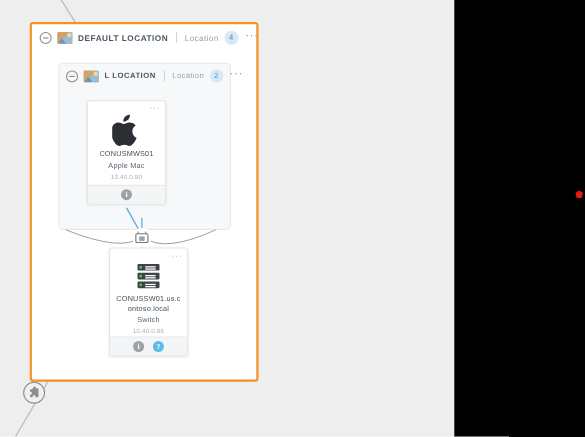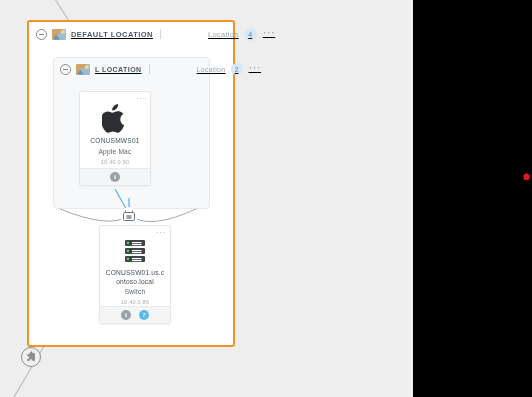--- a/index.html
+++ b/index.html
@@ -58,21 +58,20 @@
     border: 2px solid #f59322;
     border-radius: 3px;
   }
 
   .loc-header {
     display: flex;
     align-items: center;
     height: 24px;
     padding: 0 6px 0 7px;
     gap: 5px;
-    text-decoration: underline;
   }
   .loc-header.inner { height: 22px; padding: 0 5px 0 6px; }
 
   .collapse-icon {
     width: 11px; height: 11px;
     border: 1.2px solid #8a8a8a;
     border-radius: 50%;
     position: relative;
     flex: 0 0 auto;
     cursor: pointer;
@@ -126,21 +125,20 @@
     background: #d6d6d6;
     margin: 0 2px;
     flex: 0 0 auto;
   }
 
   .loc-type {
     font-size: 7.5px;
     color: #9aa3ad;
     letter-spacing: 0.3px;
     white-space: nowrap;
-    margin-left: 40px;
   }
   .loc-type.inner { font-size: 7px; }
 
   .loc-count {
     width: 13px; height: 13px;
     border-radius: 50%;
     background: #d8e9f5;
     color: #3f8dc4;
     font-size: 7px;
     display: flex;

